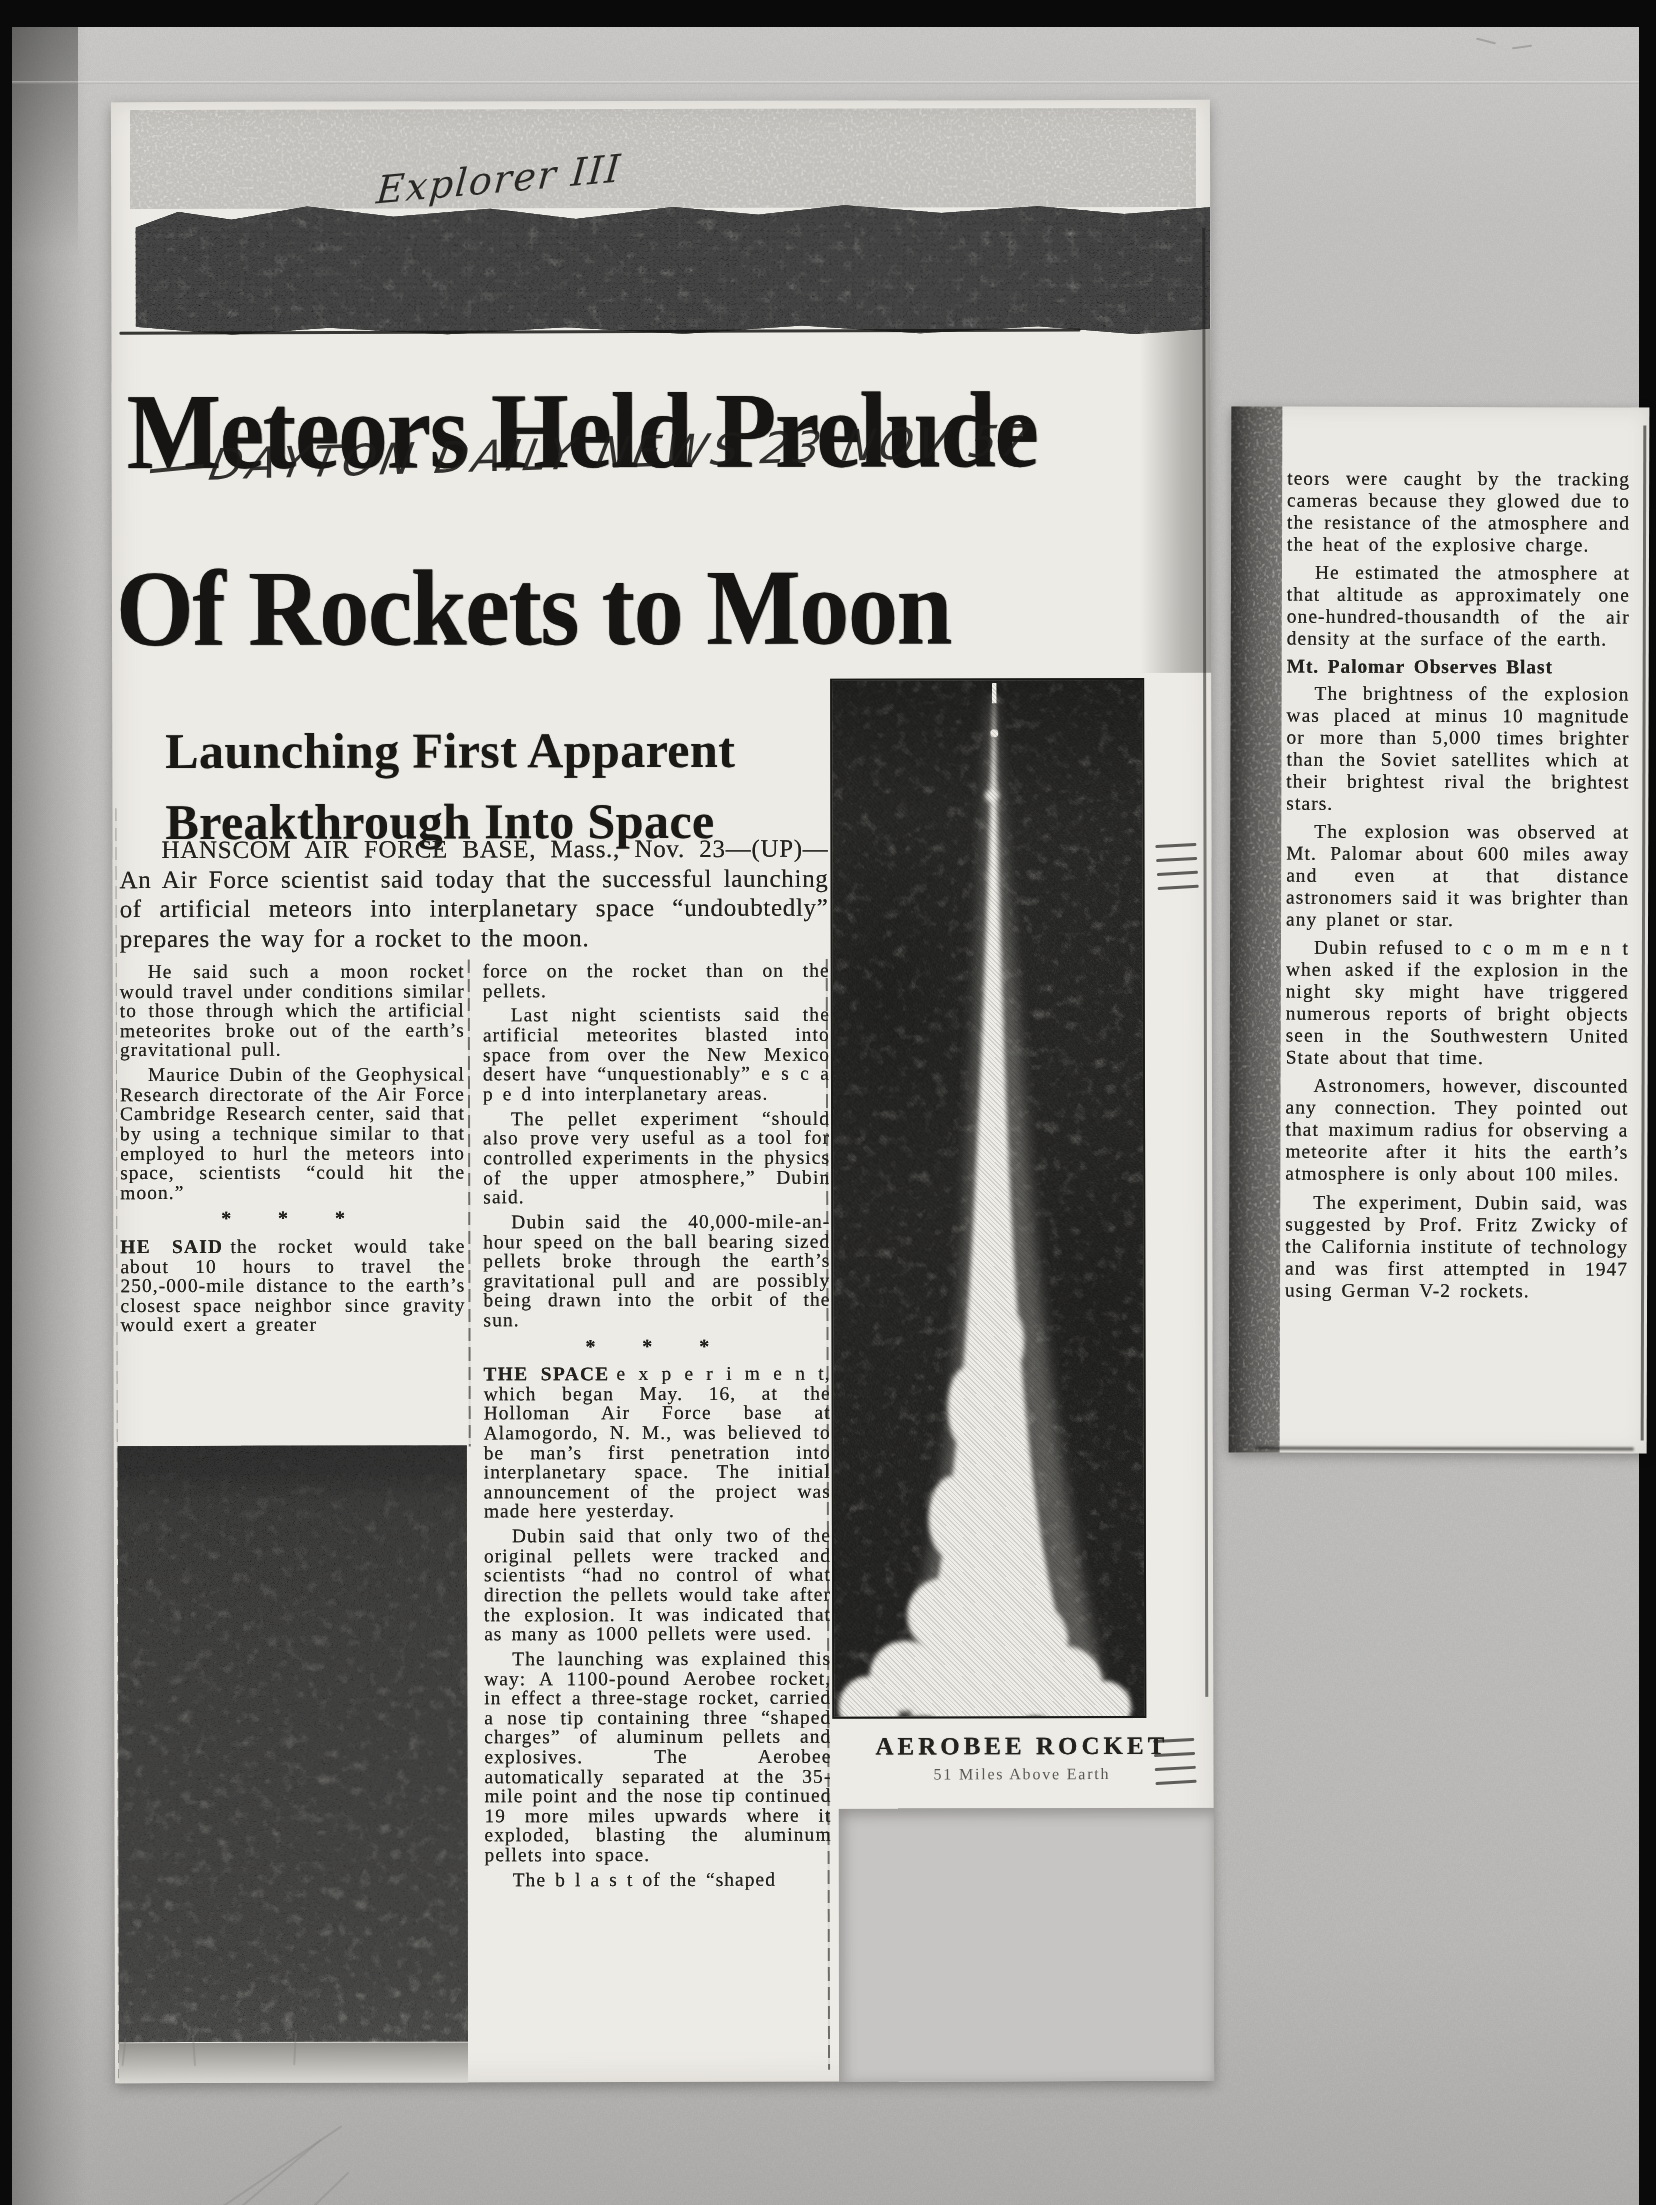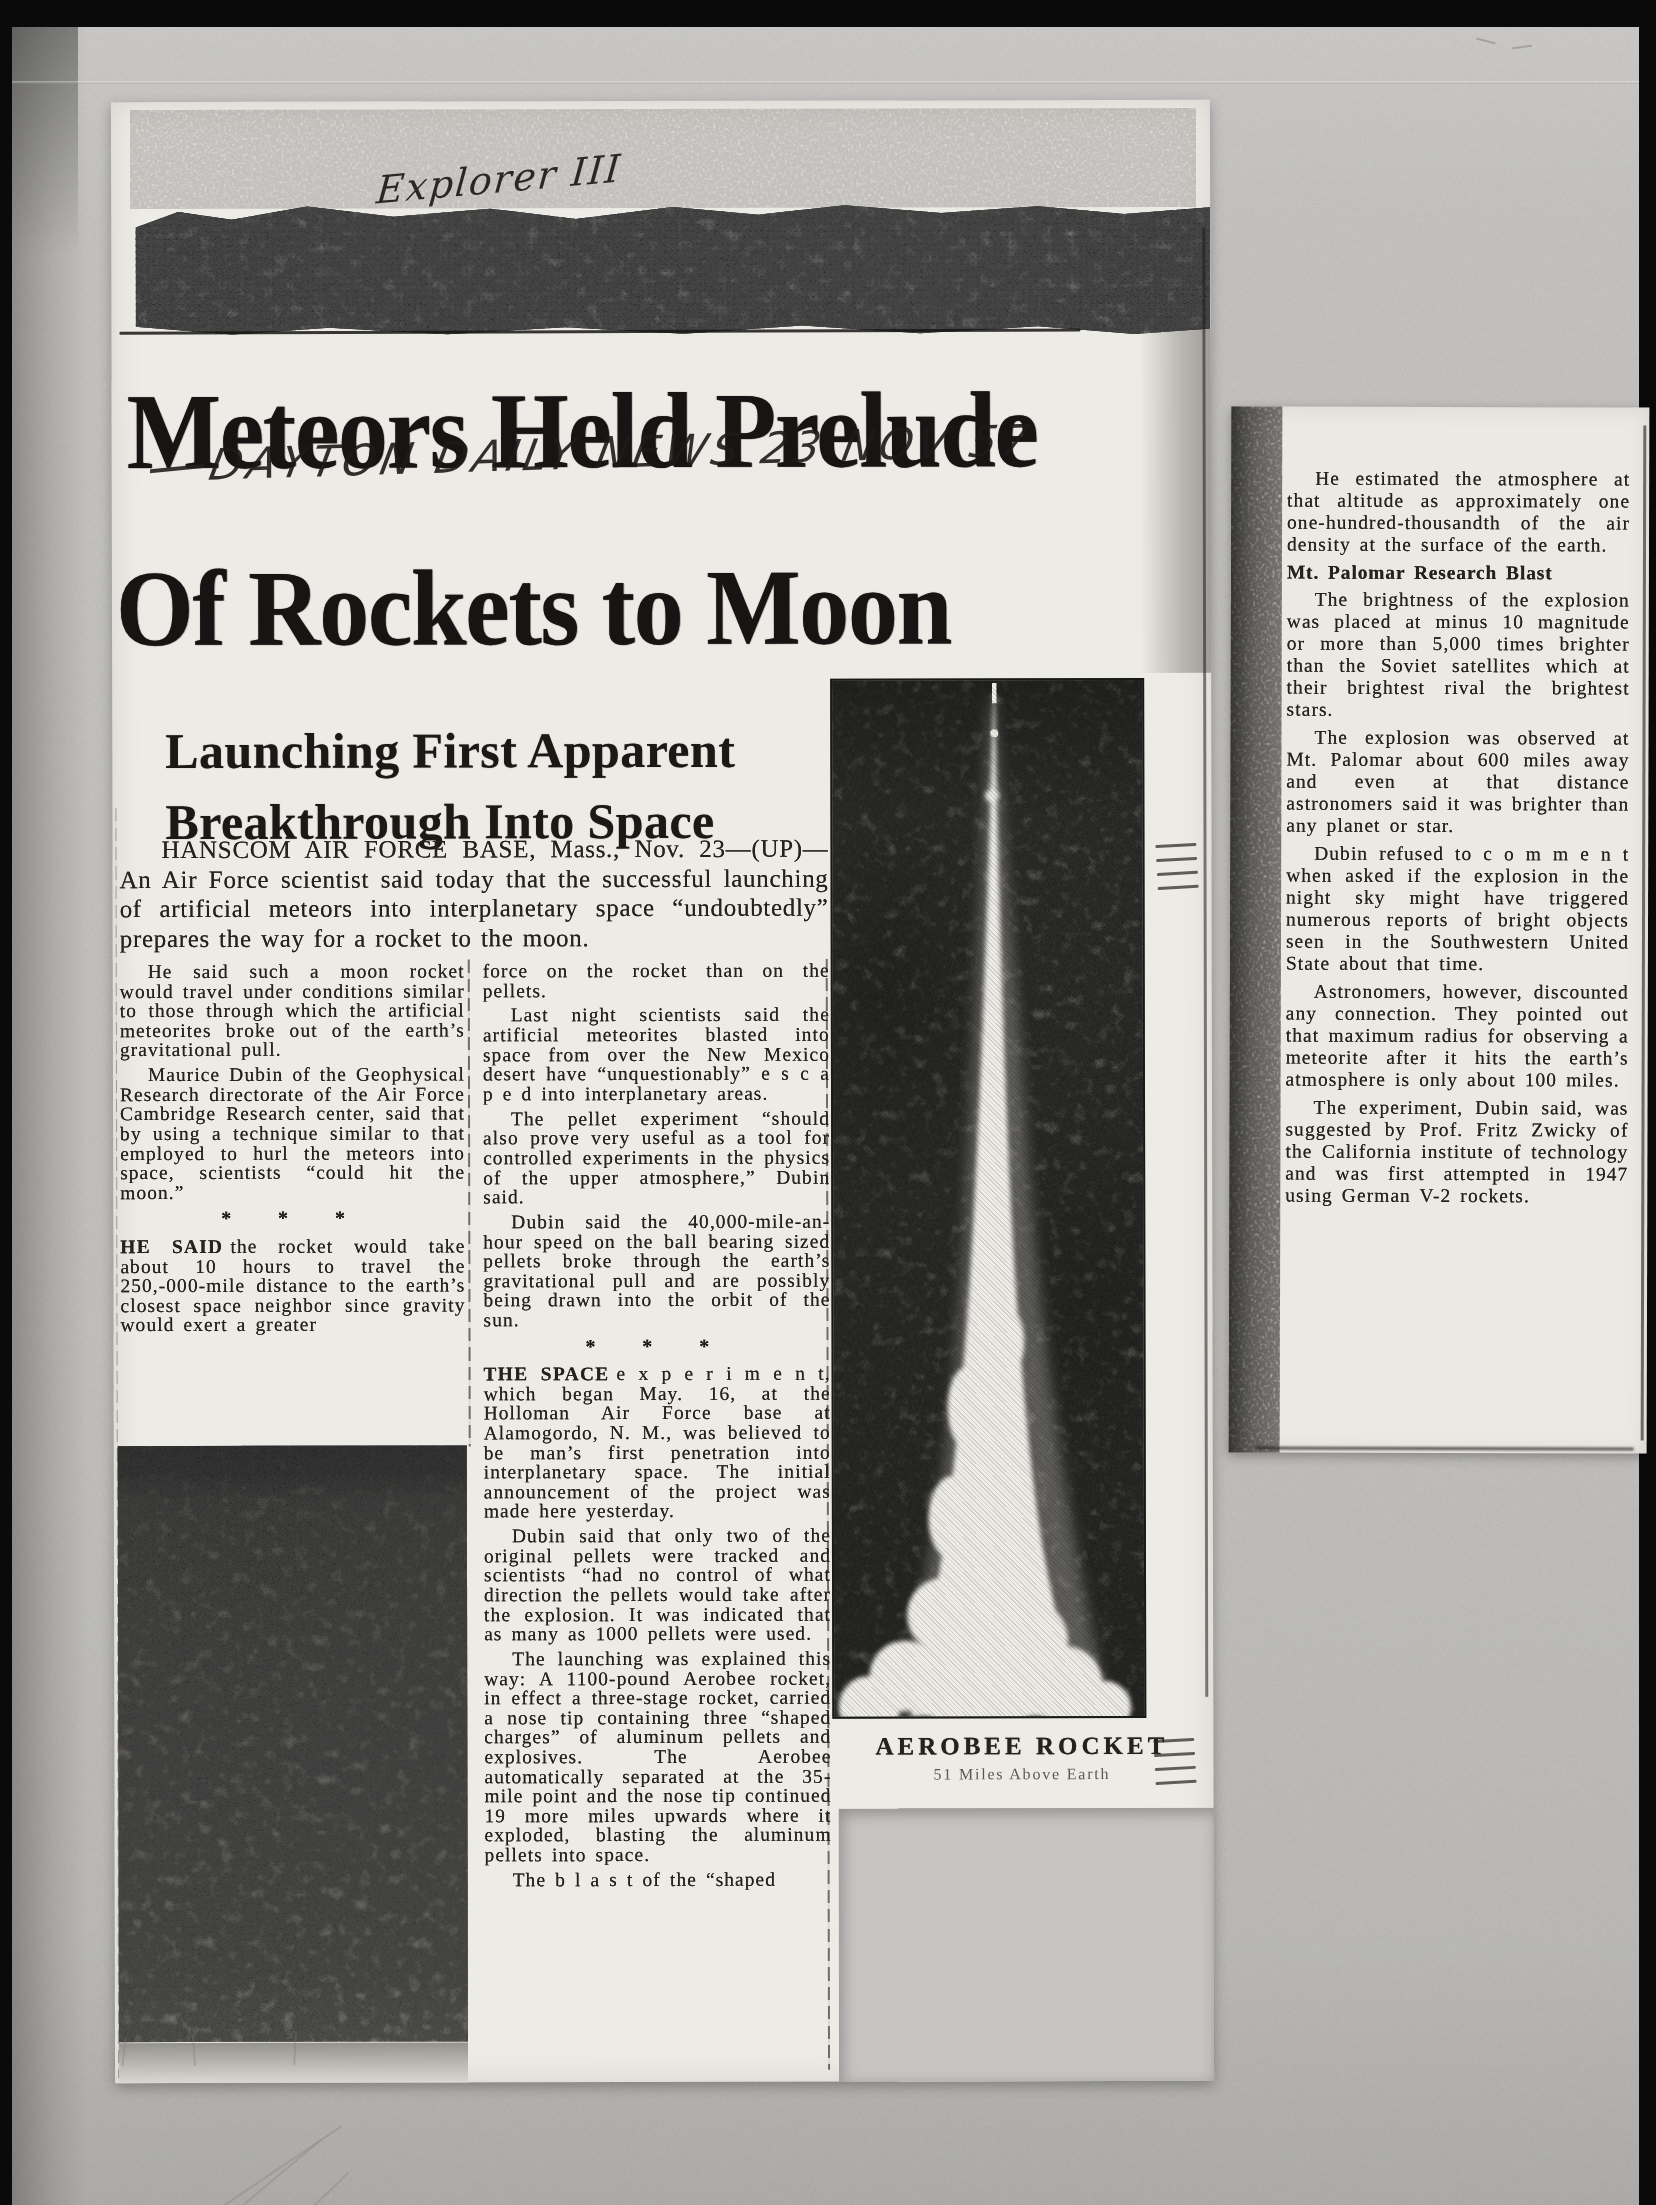--- a/index.html
+++ b/index.html
@@ -281,22 +281,23 @@
 
   <section class="clip-side">
     <div class="side-streak">
       <svg class="fill" viewBox="0 0 115 2372" width="51" height="1046">
           <rect width="100%" height="100%" filter="url(#fMid)" opacity="0.5"></rect>
         </svg>
     </div>
     <div class="side-right-line"></div>
     <div class="side-bottom"></div>
     <div class="side-text">
+      <p class="noindent">teors were caught by the tracking cameras because they glowed due to the resistance of the atmosphere and the heat of the explosive charge.</p>
       <p>He estimated the atmosphere at that altitude as approximately one one-hundred-thousandth of the air density at the surface of the earth.</p>
-      <p class="side-sub">Mt. Palomar Research Blast</p>
+      <p class="side-sub">Mt. Palomar Observes Blast</p>
       <p>The brightness of the explosion was placed at minus 10 magnitude or more than 5,000 times brighter than the Soviet satellites which at their brightest rival the brightest stars.</p>
       <p>The explosion was observed at Mt. Palomar about 600 miles away and even at that distance astronomers said it was brighter than any planet or star.</p>
       <p>Dubin refused to c o m m e n t when asked if the explosion in the night sky might have triggered numerous reports of bright objects seen in the Southwestern United State about that time.</p>
       <p>Astronomers, however, discounted any connection. They pointed out that maximum radius for observing a meteorite after it hits the earth’s atmosphere is only about 100 miles.</p>
       <p>The experiment, Dubin said, was suggested by Prof. Fritz Zwicky of the California institute of technology and was first attempted in 1947 using German V-2 rockets.</p>
     </div>
   </section>
 
   <div class="tick" style="left:111px;top:2011px;height:28px;transform:rotate(6deg)"></div>
   <div class="tick" style="left:181px;top:2008px;height:31px;transform:rotate(-4deg)"></div>

